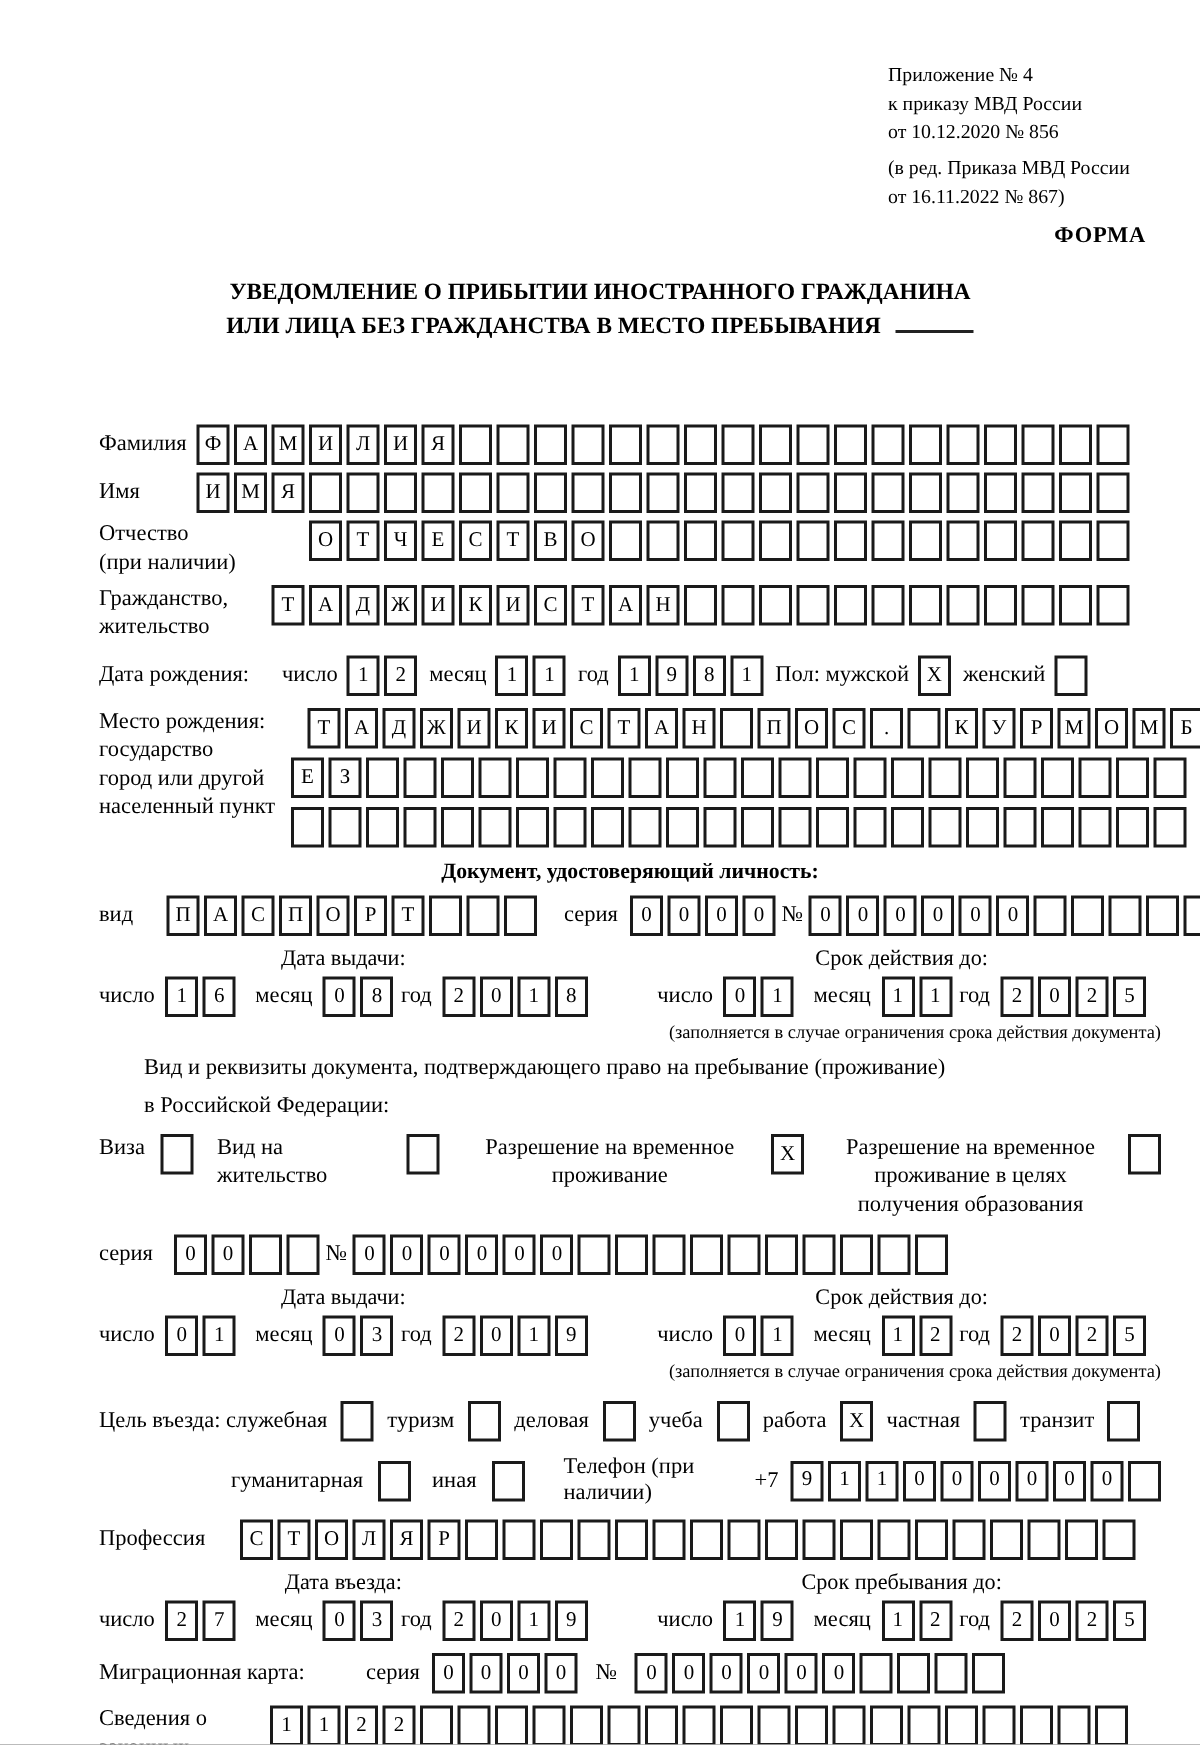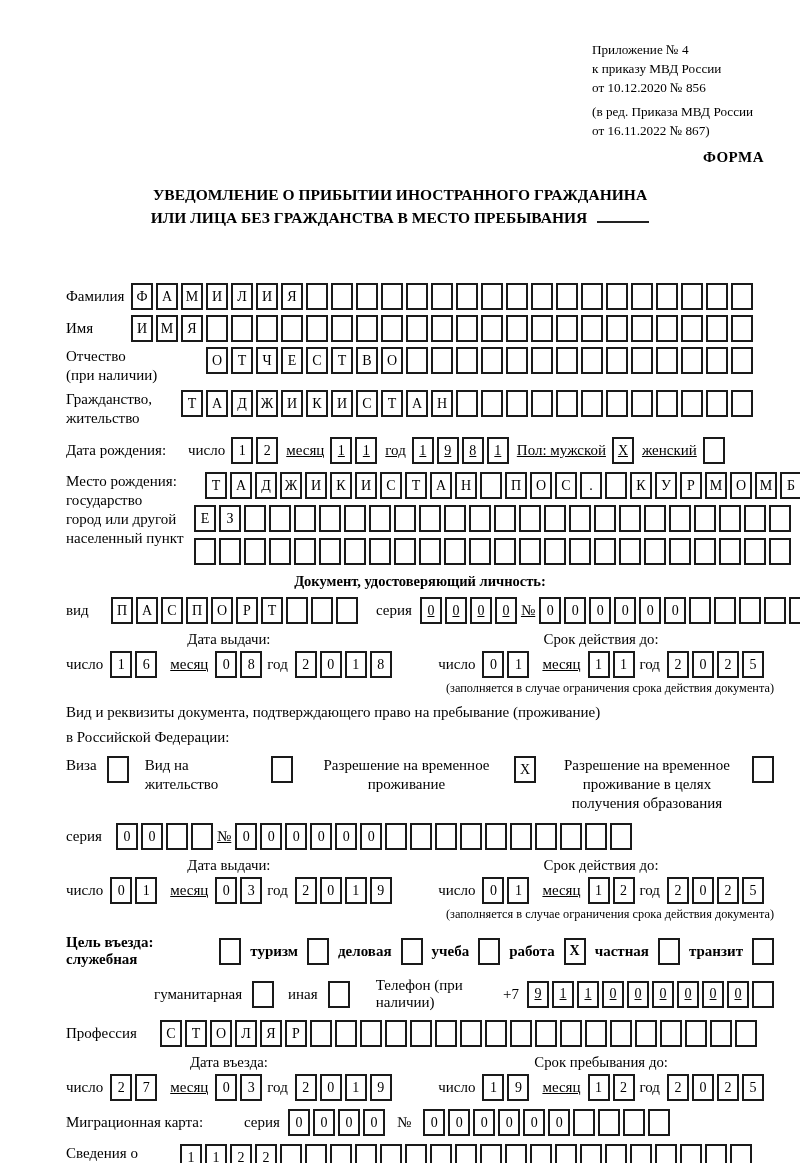--- a/index.html
+++ b/index.html
@@ -31,40 +31,40 @@
   .cells { display:flex; gap:3px; flex:0 0 auto; }
   .cell {
     width:22px; height:27px; border:2px solid #1a1a1a; flex:0 0 auto;
     display:flex; align-items:center; justify-content:center;
     font-size:14px; font-family:"Liberation Serif", serif;
   }
   .stack { display:flex; flex-direction:column; gap:6px; }
   .indent1 { margin-left:11px; }
 
   .inl { display:flex; align-items:center; gap:6px; }
-  .gap8 { margin-left:8px;text-decoration:underline; } .gap14 { margin-left:14px; } .gap18 { margin-left:18px; } .gap26 { margin-left:26px; }
+  .gap8 { margin-left:8px; } .gap14 { margin-left:14px; } .gap18 { margin-left:18px; } .gap26 { margin-left:26px; }
 
   .dochead { text-align:center; font-weight:bold; font-size:14.5px; margin:8px 0 7px; }
 
   .dpair { display:flex; margin-top:7px; }
   .dcol { display:flex; flex-direction:column; align-items:center; }
   .dcol.right { margin-left:auto; margin-right:10px; }
   .dcap { margin-bottom:3px; font-size:14.8px; }
   .drow { display:flex; align-items:center; gap:5px; }
   .drow .lbl { margin-right:2px; }
   .note { font-size:12.3px; text-align:right; margin-top:3px; }
 
-  .resline { line-height:25px; margin-top:4px; }
+  .resline { line-height:25px; margin-top:4px;margin-left:30px; }
   .cbrow { display:flex; align-items:flex-start; margin-top:6px; gap:16px; }
   .cbitem { display:flex; align-items:flex-start; gap:10px; }
   .cbtext { line-height:19px; }
   .cbtext.center { text-align:center; }
   .w2 { width:195px; } .w3 { width:190px; }
 
-  .prow { display:flex; align-items:center; gap:9px; margin-top:12px;font-weight:bold; }
+  .prow { display:flex; align-items:center; gap:9px; margin-top:12px; }
   .hrow { display:flex; align-items:center; margin-top:9px; }
   .mrow { display:flex; align-items:center; gap:8px; margin-top:8px; }
   .num-sign { margin:0 4px; }
 </style>
 </head>
 <body>
 
 <div class="page">
 
   <div class="appendix">

